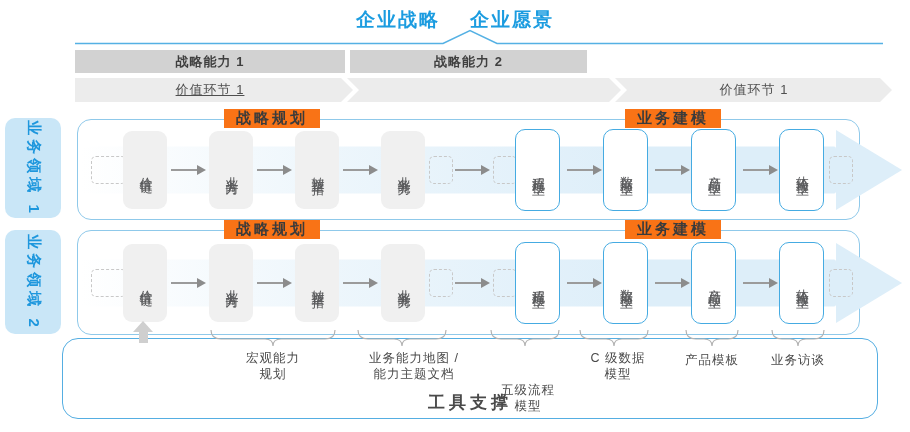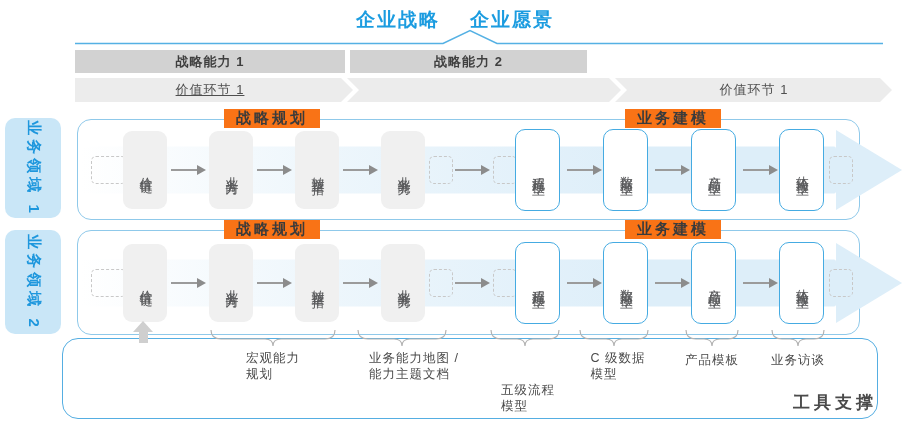--- a/index.html
+++ b/index.html
@@ -48,33 +48,33 @@
                  border-bottom:5px solid transparent;}
   .pbox{display:flex;align-items:center;justify-content:center;z-index:2;border-radius:9px;}
   .pbox .vtext{writing-mode:vertical-rl;text-orientation:upright;font-size:13px;
                color:#58595b;letter-spacing:2px;line-height:1.15;font-weight:500;}
   .pbox.gray{width:44px;height:78px;background:#f0f0f0;}
   .pbox.blue{width:43px;height:80px;background:#fff;border:1.5px solid #45abe2;border-radius:10px;}
 
   
   .tool-box{position:absolute;left:62px;top:338px;width:814px;height:79px;
             border:1.5px solid #55aee2;border-radius:16px;z-index:1;}
-  .tool-label{position:absolute;bottom:4px;left:0;width:100%;text-align:right;
+  .tool-label{position:absolute;bottom:4px;left:0;width:100%;text-align:center;
               font-size:17px;font-weight:bold;color:#4a4a4a;letter-spacing:4px;}
   .up-arrow-head{position:absolute;left:133px;top:321px;width:0;height:0;z-index:4;
                  border-left:10px solid transparent;border-right:10px solid transparent;
                  border-bottom:11px solid #cfcfcf;}
   .up-arrow-stem{position:absolute;left:139px;top:331px;width:9px;height:12px;
                  background:#cfcfcf;z-index:4;}
   .inputs-box{position:absolute;left:88px;top:342px;width:110px;height:48px;
               border:1.2px solid #8ecbeb;border-radius:9px;background:#fff;z-index:3;
               display:flex;flex-direction:column;align-items:center;justify-content:center;}
   .inputs-box span{font-size:12px;line-height:15px;color:#4a4a4a;letter-spacing:2px;font-weight:500;}
   .brace{position:absolute;top:329px;z-index:3;}
-  .ann{position:absolute;top:350px;transform:translateX(-50%);
+  .ann{position:absolute;top:350px;transform:translateX(-50%);text-align:center;
        font-size:12.5px;color:#4a4a4a;line-height:16px;letter-spacing:1px;
        font-weight:500;z-index:3;white-space:nowrap;}
 </style>
 </head>
 <body>
 
 <div class="stage">
 
   <div class="top-title">
     <span>企业战略</span>

